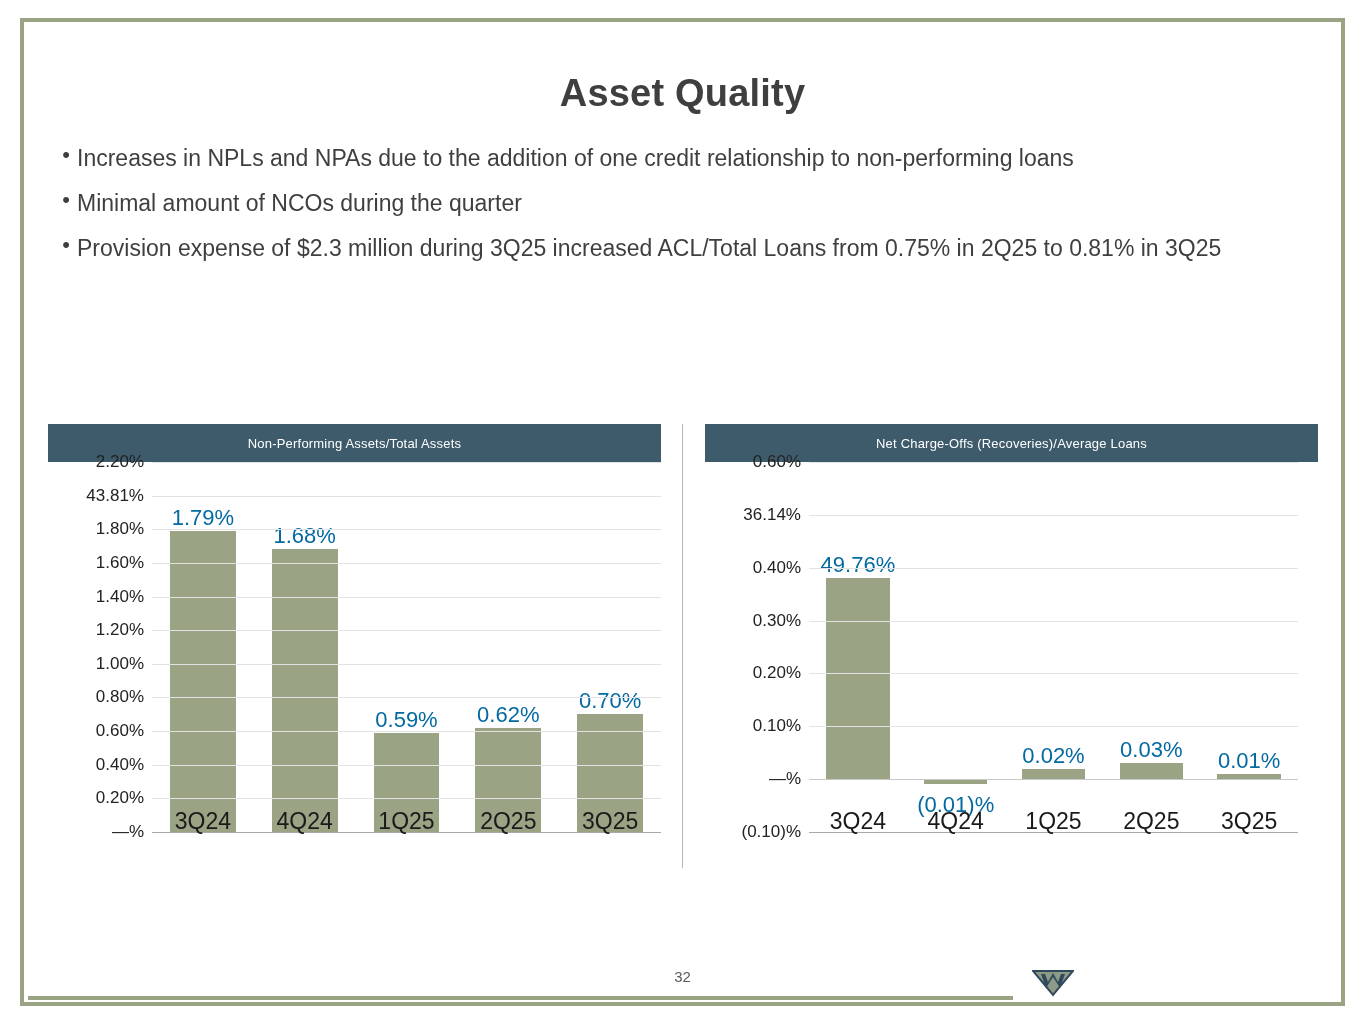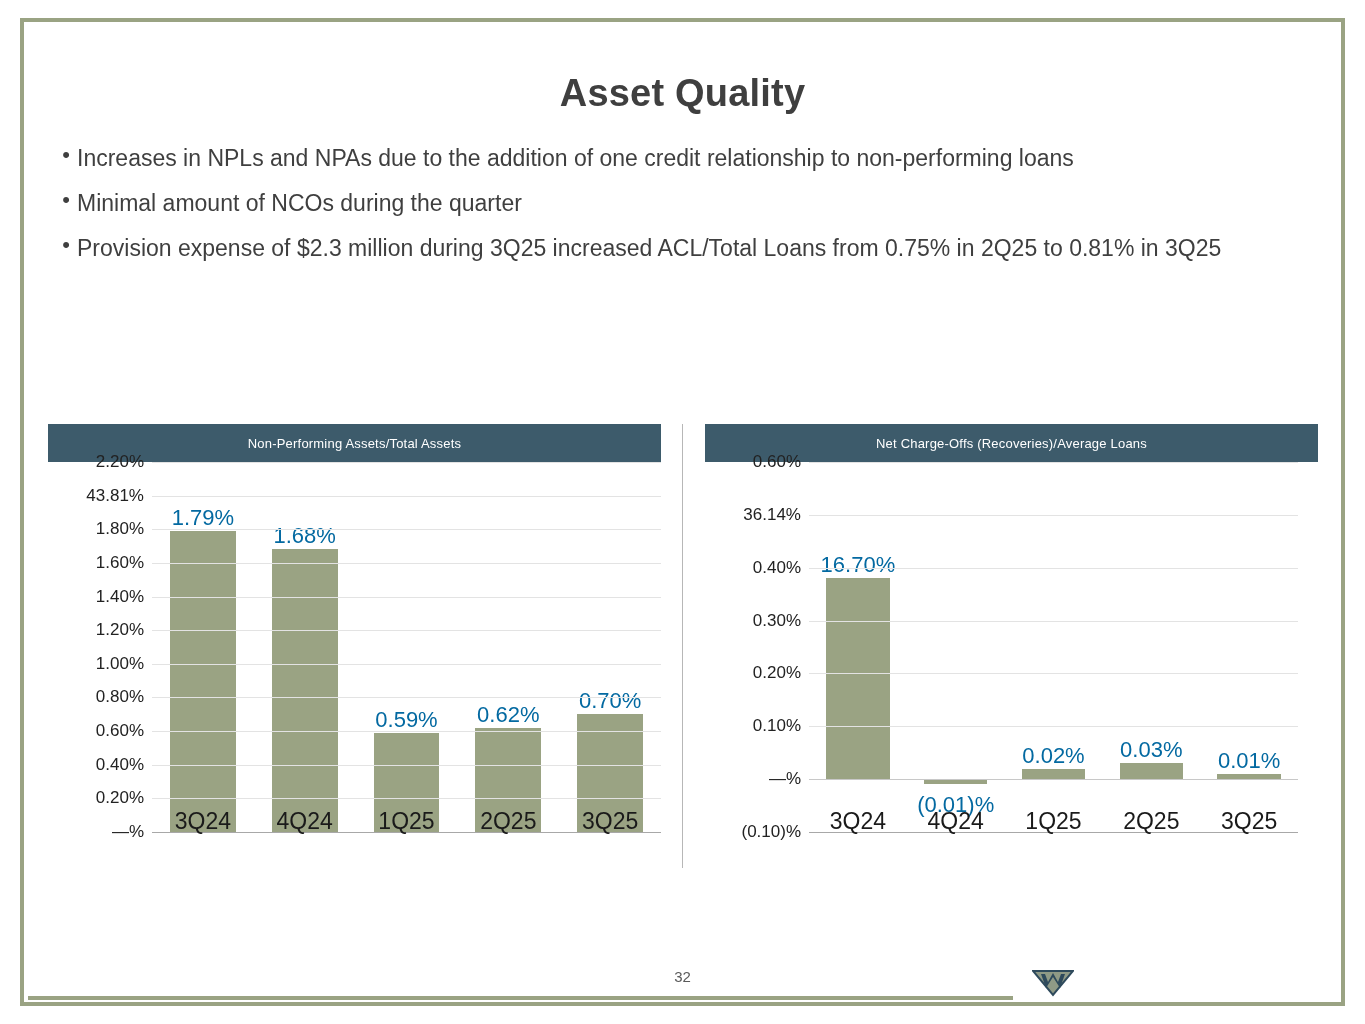--- a/index.html
+++ b/index.html
@@ -334,21 +334,21 @@
           <div class="ylab" style="top: 42.8571%;">0.30%</div>
           <div class="ylab" style="top: 57.1429%;">0.20%</div>
           <div class="ylab" style="top: 71.4286%;">0.10%</div>
           <div class="ylab" style="top: 85.7143%;">—%</div>
           <div class="ylab" style="top: 100%;">(0.10)%</div>
         </div>
       <div class="plot right-plot" id="p1">
         <div class="bars" id="b1">
             <div class="bar-slot">
               <div class="bar" style="background: rgb(154, 163, 131); top: 31.4286%; height: 54.2857%;"></div>
-              <div class="bar-label" style="top: calc(31.4286% - 26px);">16.70%</div>
+              <div class="bar-label" style="top: calc(31.4286% - 26px);">49.76%</div>
             </div>
             <div class="bar-slot">
               <div class="bar" style="background: rgb(154, 163, 131); top: 85.7143%; height: 1.42857%;"></div>
               <div class="bar-label" style="top: calc(87.1429% + 8px);">(0.01)%</div>
             </div>
             <div class="bar-slot">
               <div class="bar" style="background: rgb(154, 163, 131); top: 82.8571%; height: 2.85714%;"></div>
               <div class="bar-label" style="top: calc(82.8571% - 26px);">0.02%</div>
             </div>
             <div class="bar-slot">

